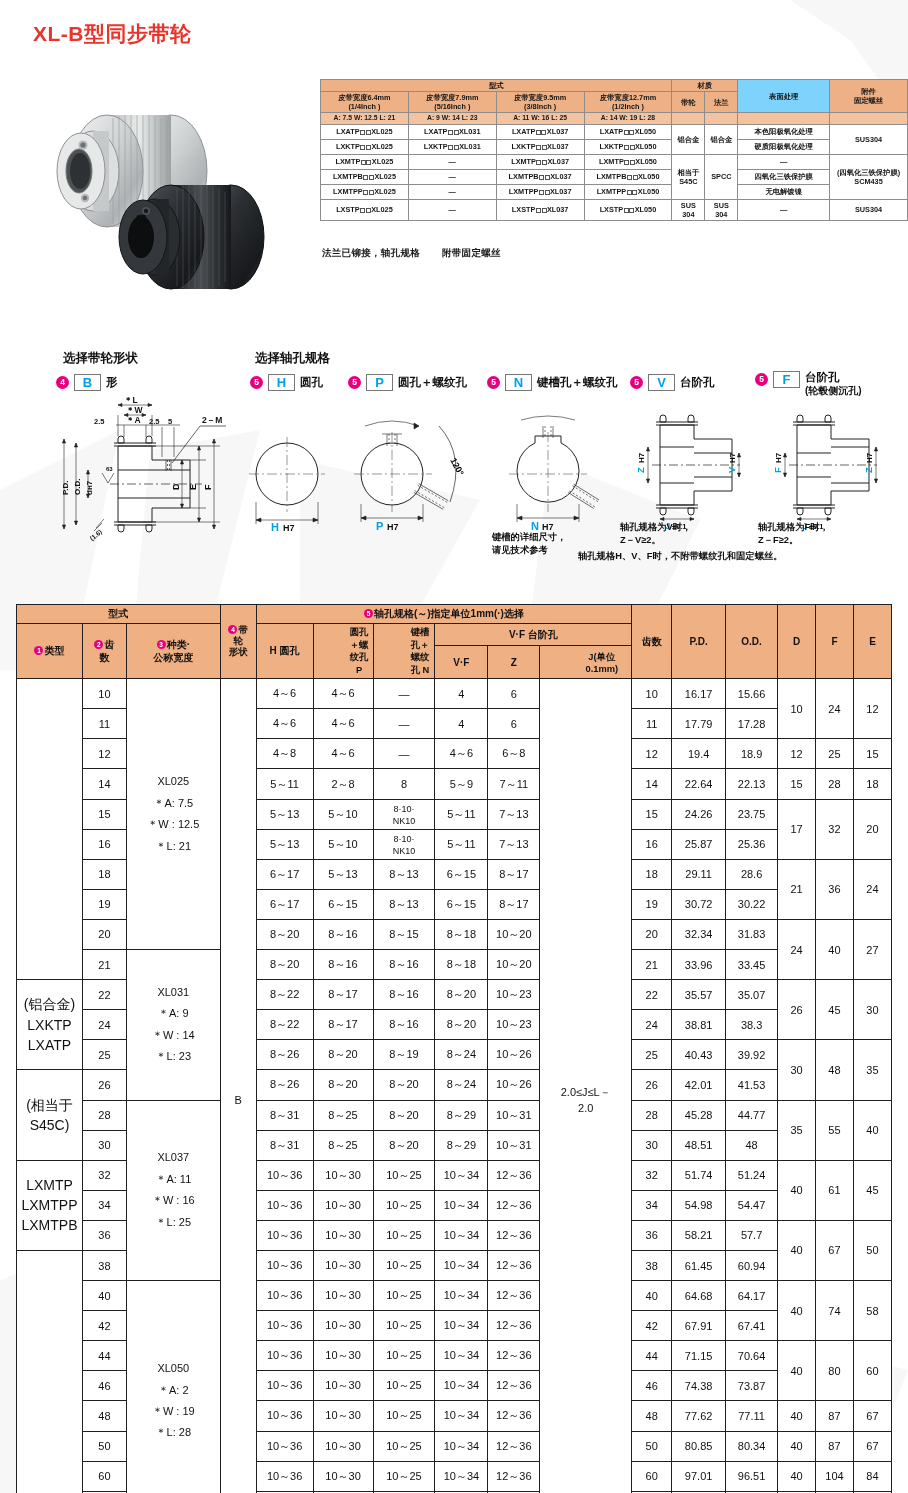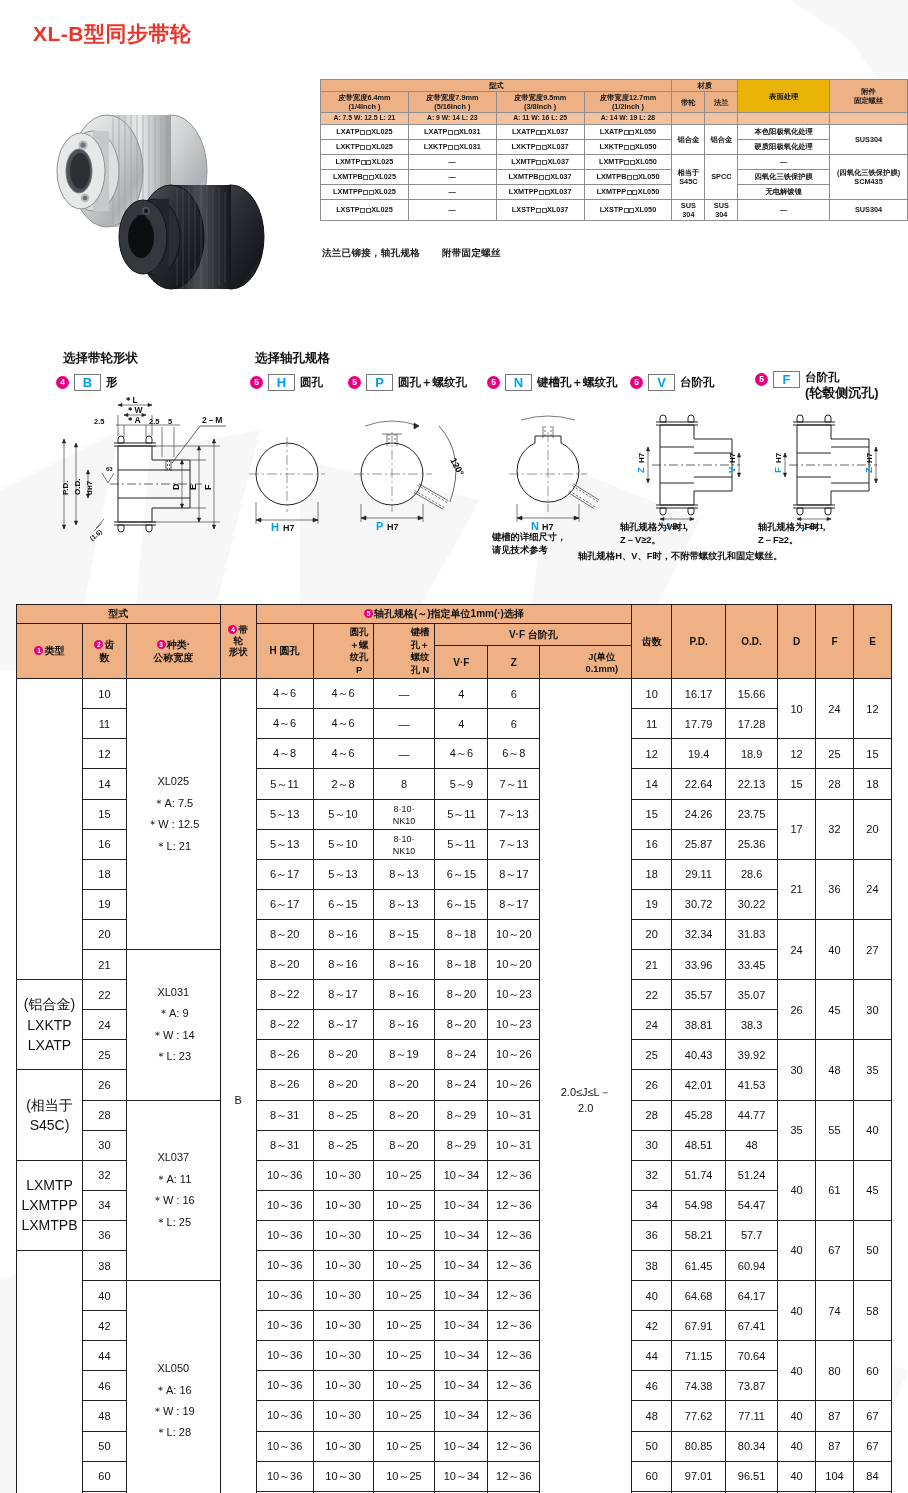--- a/index.html
+++ b/index.html
@@ -59,21 +59,21 @@
     width:13px; height:13px; border-radius:50%;
     background:#e5007f; color:#fff; font-size:8.5px; font-weight:700;
     display:flex; align-items:center; justify-content:center; line-height:1;
   }
   .codebox {
     min-width:27px; height:17px; border:1.1px solid #777; background:#fff;
     color:#00a0e9; font-size:13px; font-weight:700;
     display:flex; align-items:center; justify-content:center; padding:0 5px;
   }
   .optlabel { font-size:11.5px; font-weight:700; color:#111; }
-  .optlabel small { display:block; font-size:13px; font-weight:700; margin-top:-1px; }
+  .optlabel small { display:block; font-size:10px; font-weight:700; margin-top:-1px; }
 
   .cap { position:absolute; font-size:9.3px; font-weight:700; color:#111; line-height:1.35; }
 
   
   .maintbl {
     position:absolute; left:16px; top:604px; z-index:3;
     border-collapse:collapse; width:876px;
     font-size:10.5px;
   }
   .maintbl td, .maintbl th {
@@ -209,21 +209,21 @@
       <circle cx="33" cy="36" r="2.2" fill="#17191b"></circle>
     </g>
   </svg>
 </div>
 
 <table class="toptbl">
   <tbody>
       <tr>
     <td class="hd" colspan="4">型式</td>
     <td class="hd" colspan="2">材质</td>
-    <td class="hd" rowspan="2" style="background:#eab308;">表面处理</td>
+    <td class="hd" rowspan="2" style="background:#7dd3fc;">表面处理</td>
     <td class="hd" rowspan="2" style="background:#eeb185;">
       <span>附件</span><br>
       <span>固定螺丝</span>
     </td>
   </tr>
   <tr>
     <td class="hd wcol">
       <span>皮带宽度6.4mm</span><br>
       <span>(1/4Inch )</span>
     </td>
@@ -959,21 +959,21 @@
         <td class="dat">10～30</td>
         <td class="dat">10～25</td>
         <td class="dat">10～34</td>
         <td class="dat">12～36</td>
         <td class="dat">38</td>
         <td class="dat">61.45</td>
         <td class="dat">60.94</td>
       </tr>
       <tr>
         <td class="dat">40</td>
-        <td class="dat spec" rowspan="10"><span>XL050</span><br><span>＊A: 16</span><br><span>＊W : 19</span><br><span>＊L: 28</span></td>
+        <td class="dat spec" rowspan="10"><span>XL050</span><br><span>＊A: 2</span><br><span>＊W : 19</span><br><span>＊L: 28</span></td>
         <td class="dat">10～36</td>
         <td class="dat">10～30</td>
         <td class="dat">10～25</td>
         <td class="dat">10～34</td>
         <td class="dat">12～36</td>
         <td class="dat">40</td>
         <td class="dat">64.68</td>
         <td class="dat">64.17</td>
         <td class="dat" rowspan="2">40</td>
         <td class="dat" rowspan="2">74</td>

